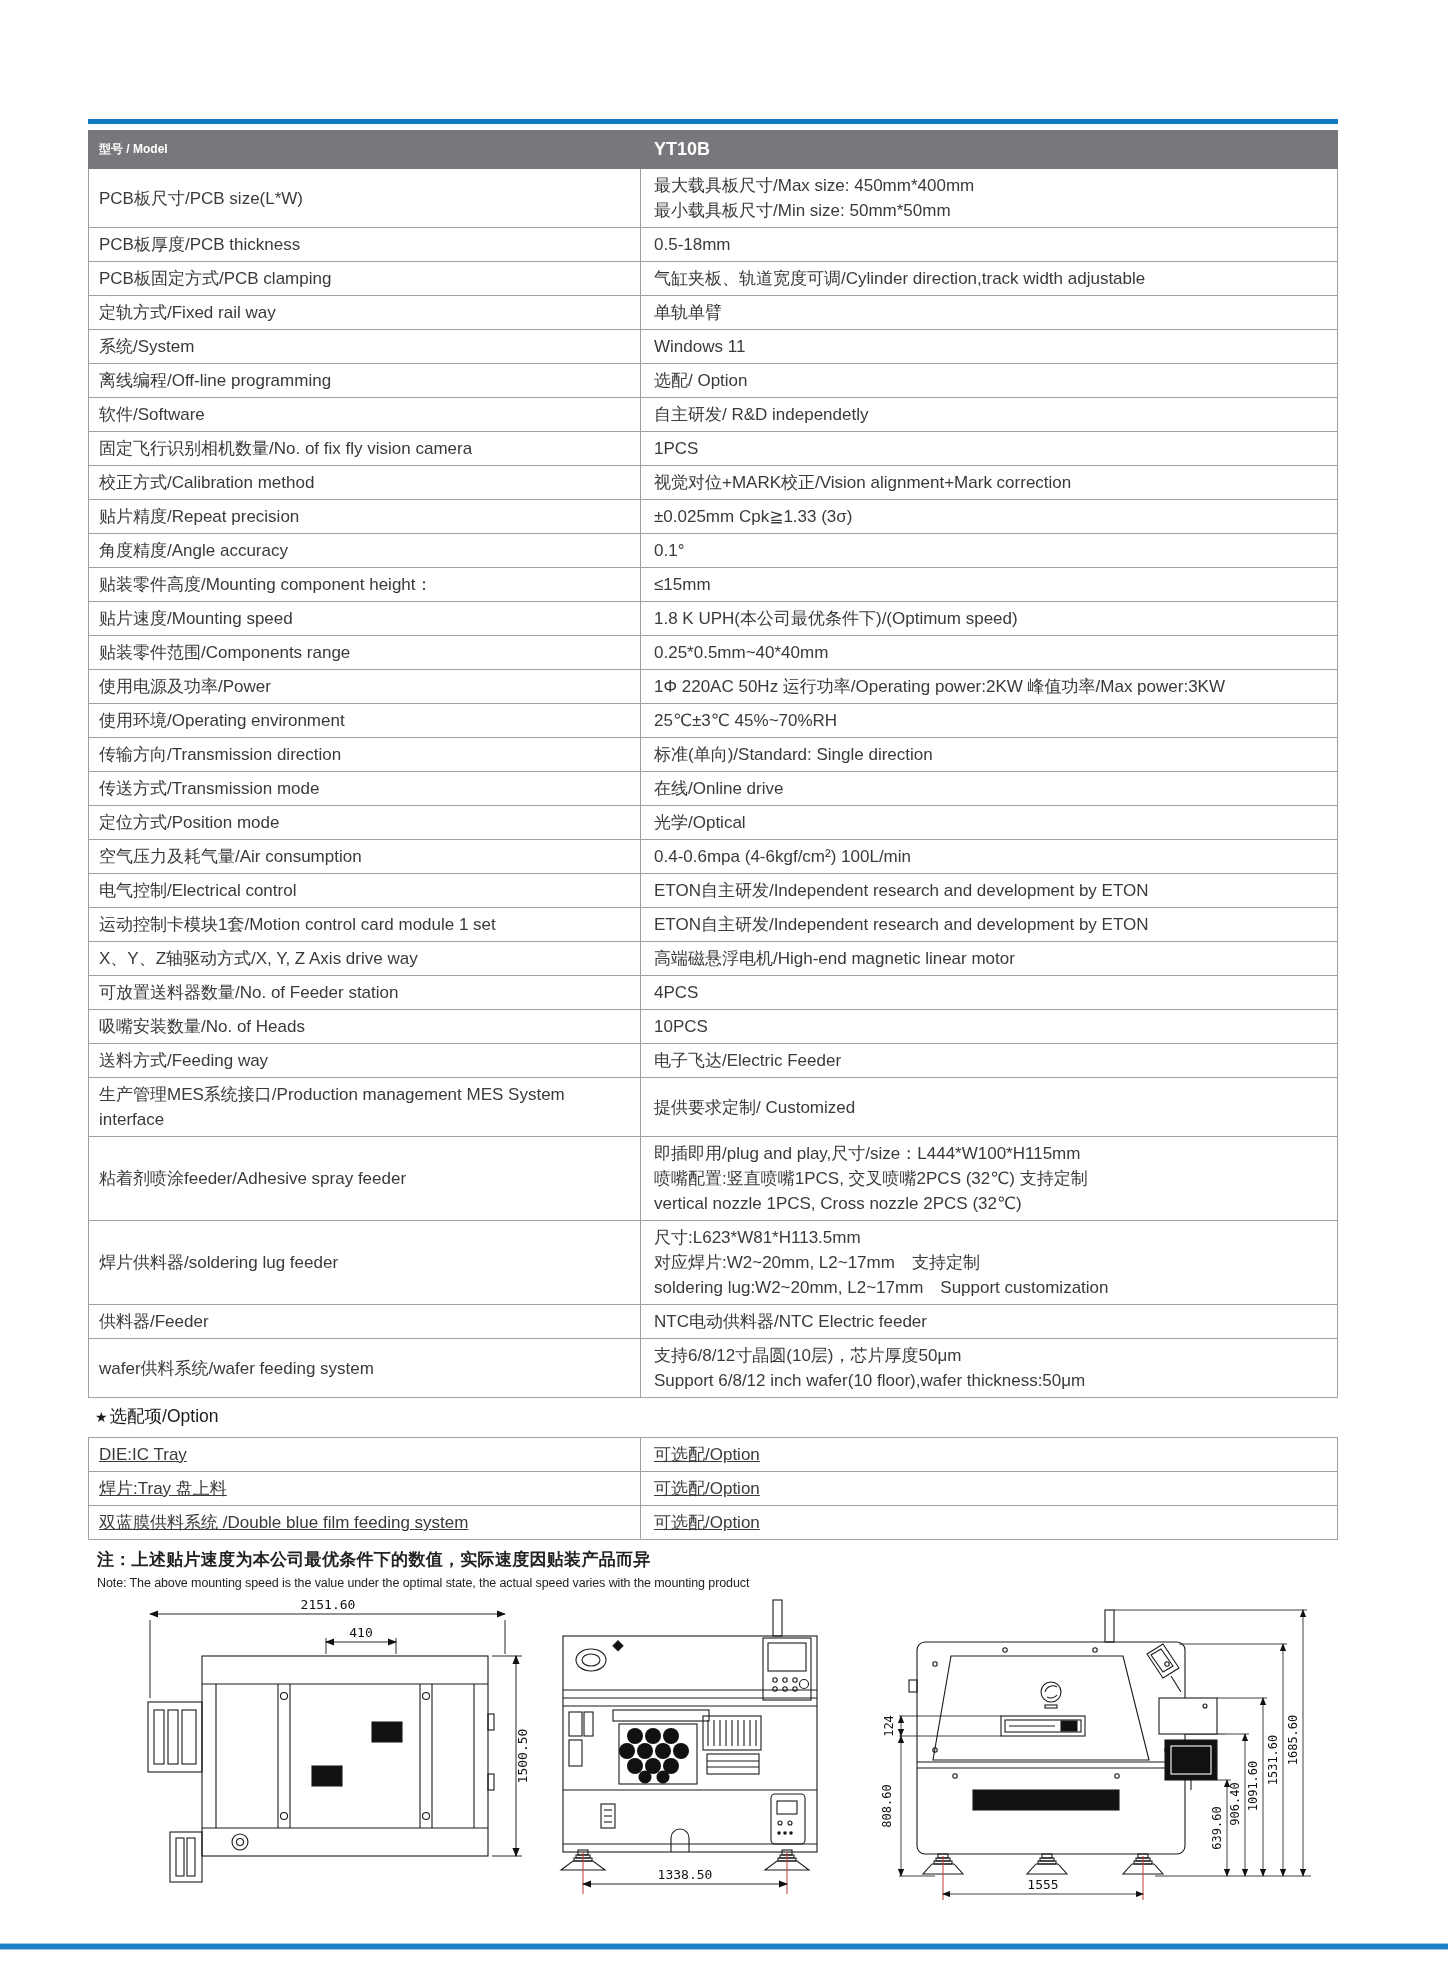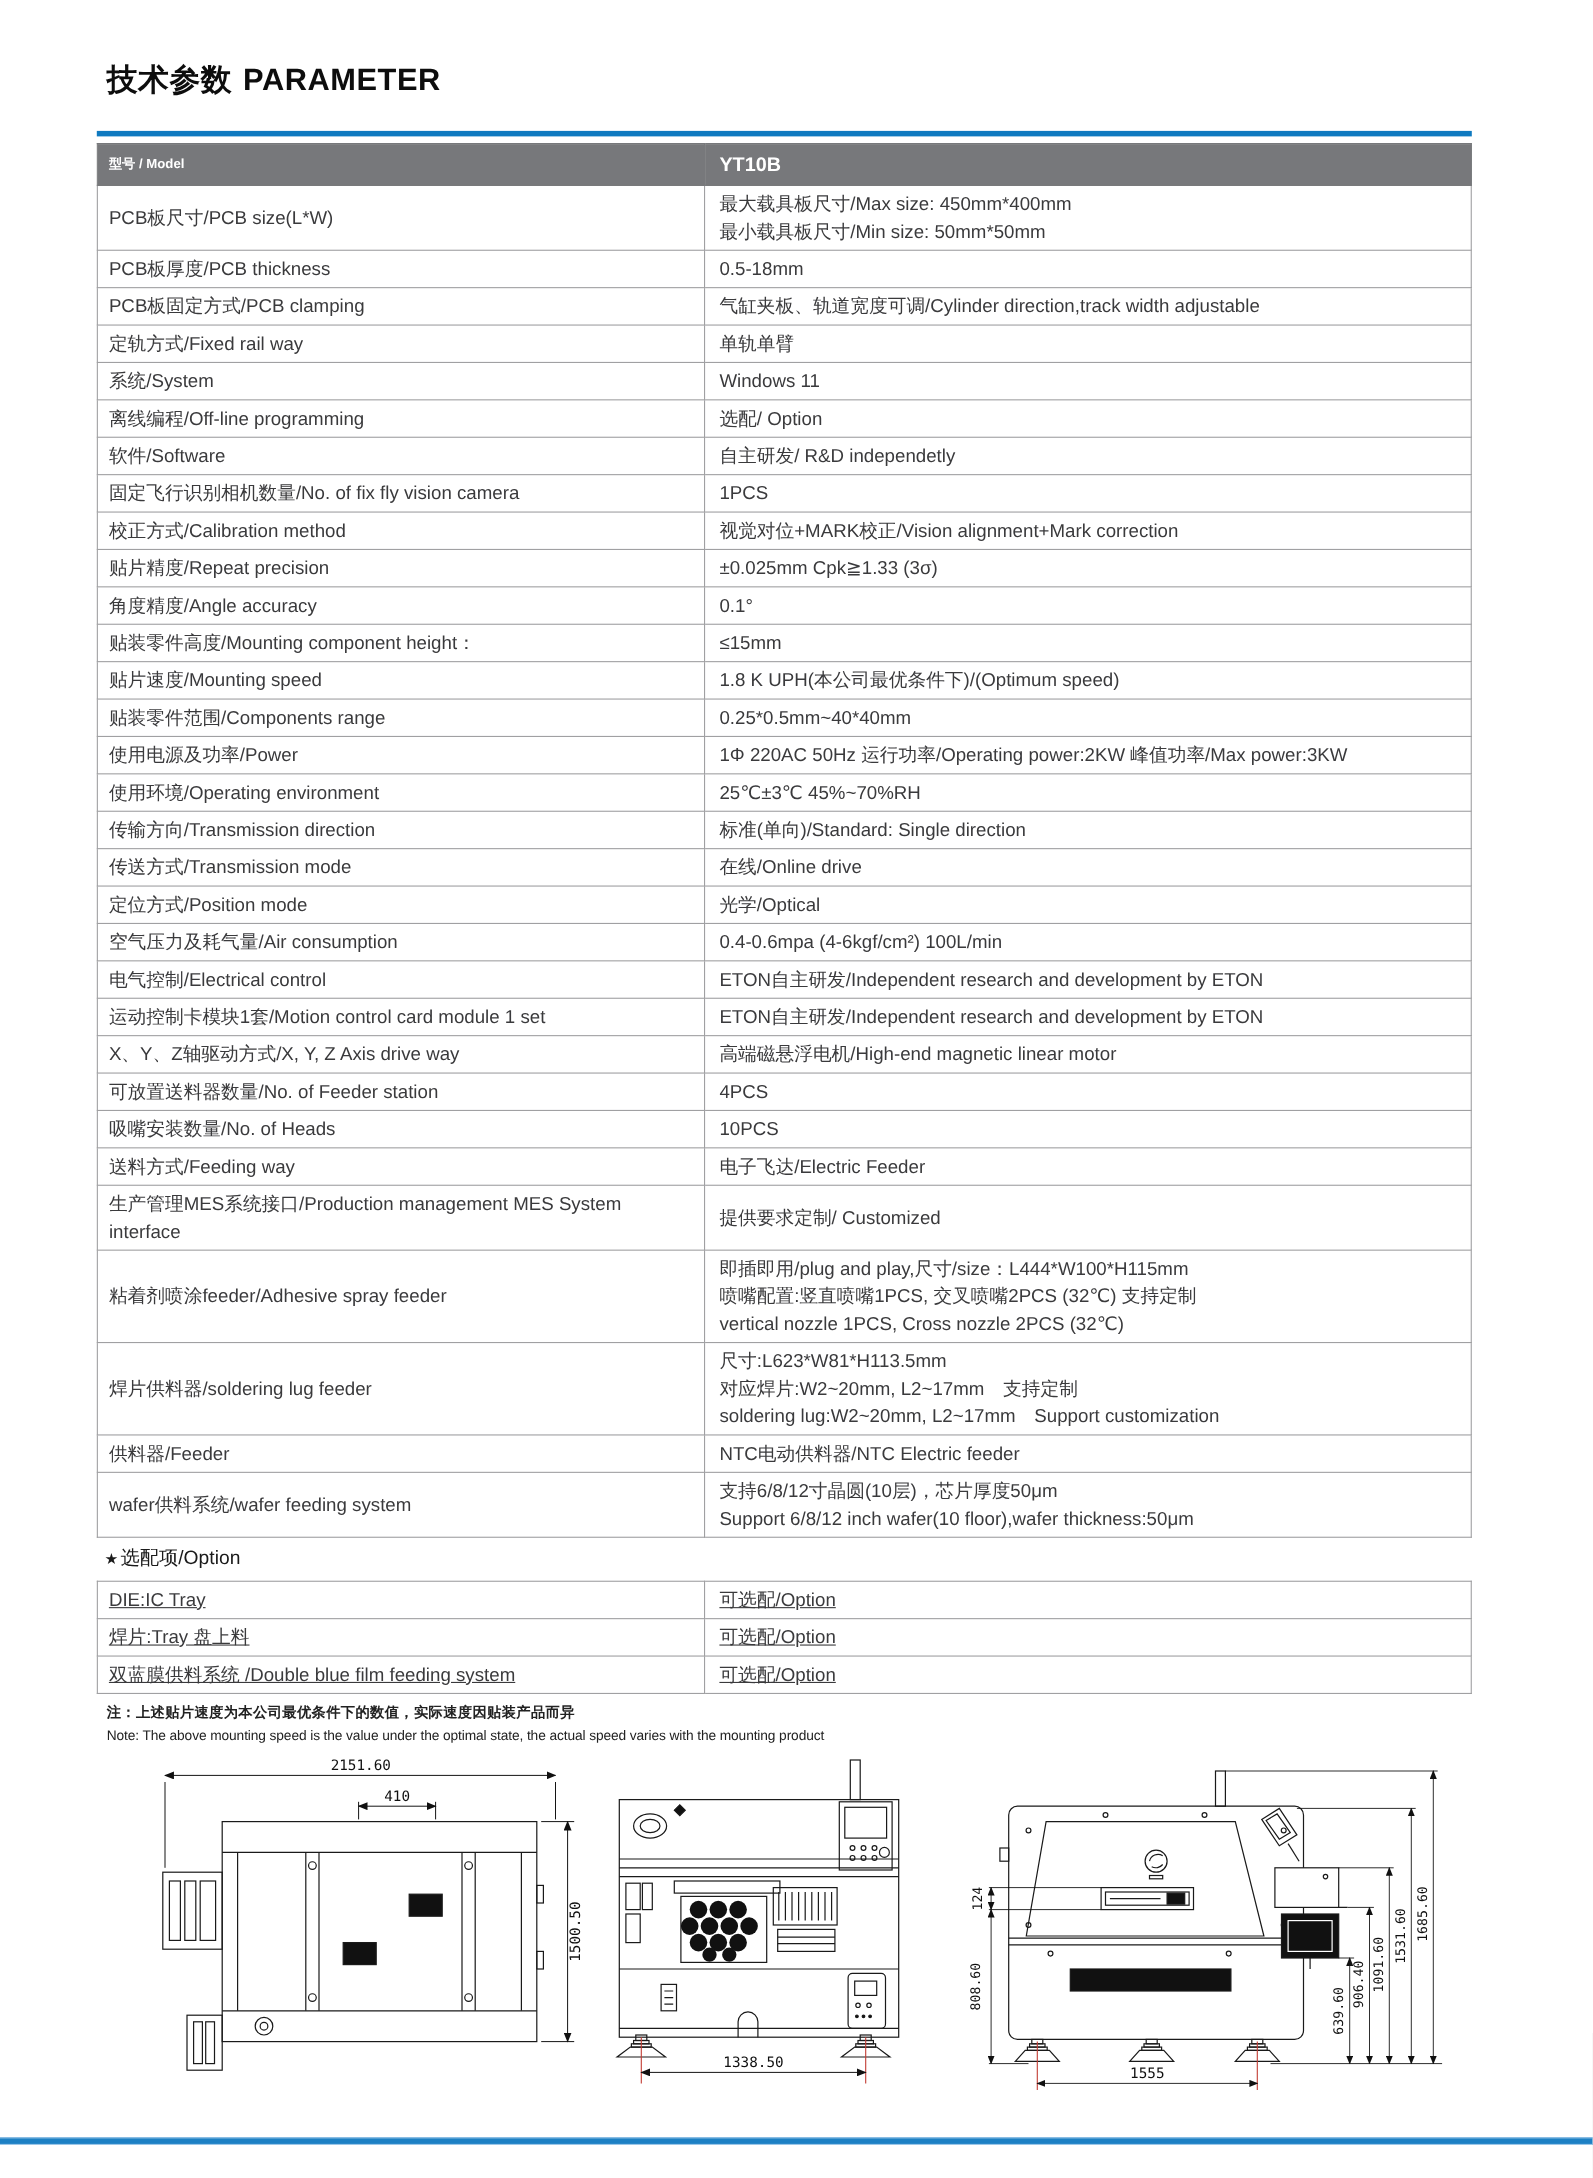--- a/index.html
+++ b/index.html
@@ -24,37 +24,36 @@
   .spec th.model-col { font-size:18px; border-left:1px solid #ffffff; padding-left:13px; }
   .spec td { border:1px solid #a0a0a2; vertical-align:middle; font-size:17px; color:#3a3a3c; padding:4px 0; }
   .spec td.lbl { padding-left:10px; padding-right:50px; line-height:25px; }
   .spec td.val { padding-left:13px; line-height:25px; }
   .spec td.val .vline { line-height:25px; }
 
   .opt-heading { position:absolute; left:95px; top:1404px; font-size:17.5px; color:#1a1a1a; }
   .opt-heading .star { font-size:14px; margin-right:2px; }
 
   .notes { position:absolute; left:97px; top:1548px; }
-  .note-zh { font-size:13px; font-weight:600; color:#222; letter-spacing:0.3px; }
+  .note-zh { font-size:17px; font-weight:600; color:#222; letter-spacing:0.3px; }
   .note-en { font-size:12.5px; color:#222; margin-top:5px; letter-spacing:-0.1px; }
 
   .drawings { position:absolute; left:90px; top:1594px; width:1268px; display:flex; align-items:flex-start; }
   .drawings svg { display:block; }
   .dim { font-family:"DejaVu Sans Mono", monospace; font-size:13px; fill:#111; }
   .dim.sm { font-size:12px; }
 
   .bottom-bar { position:absolute; left:0; top:1943px; width:1448px; height:7px;
     background:#1d80c4; border-top:1px solid #9cc7e8; border-bottom:1px solid #9cc7e8; }
 </style>
 </head>
 <body>
 
 <div class="page">
 
-  <h1 class="title"><span>技术参数</span><span class="en">PARAMETER</span></h1>
 
   <div class="blue-rule"></div>
 
   <table class="spec main">
     <colgroup>
         <col class="c1">
         <col>
       </colgroup>
     <thead>
       <tr>

